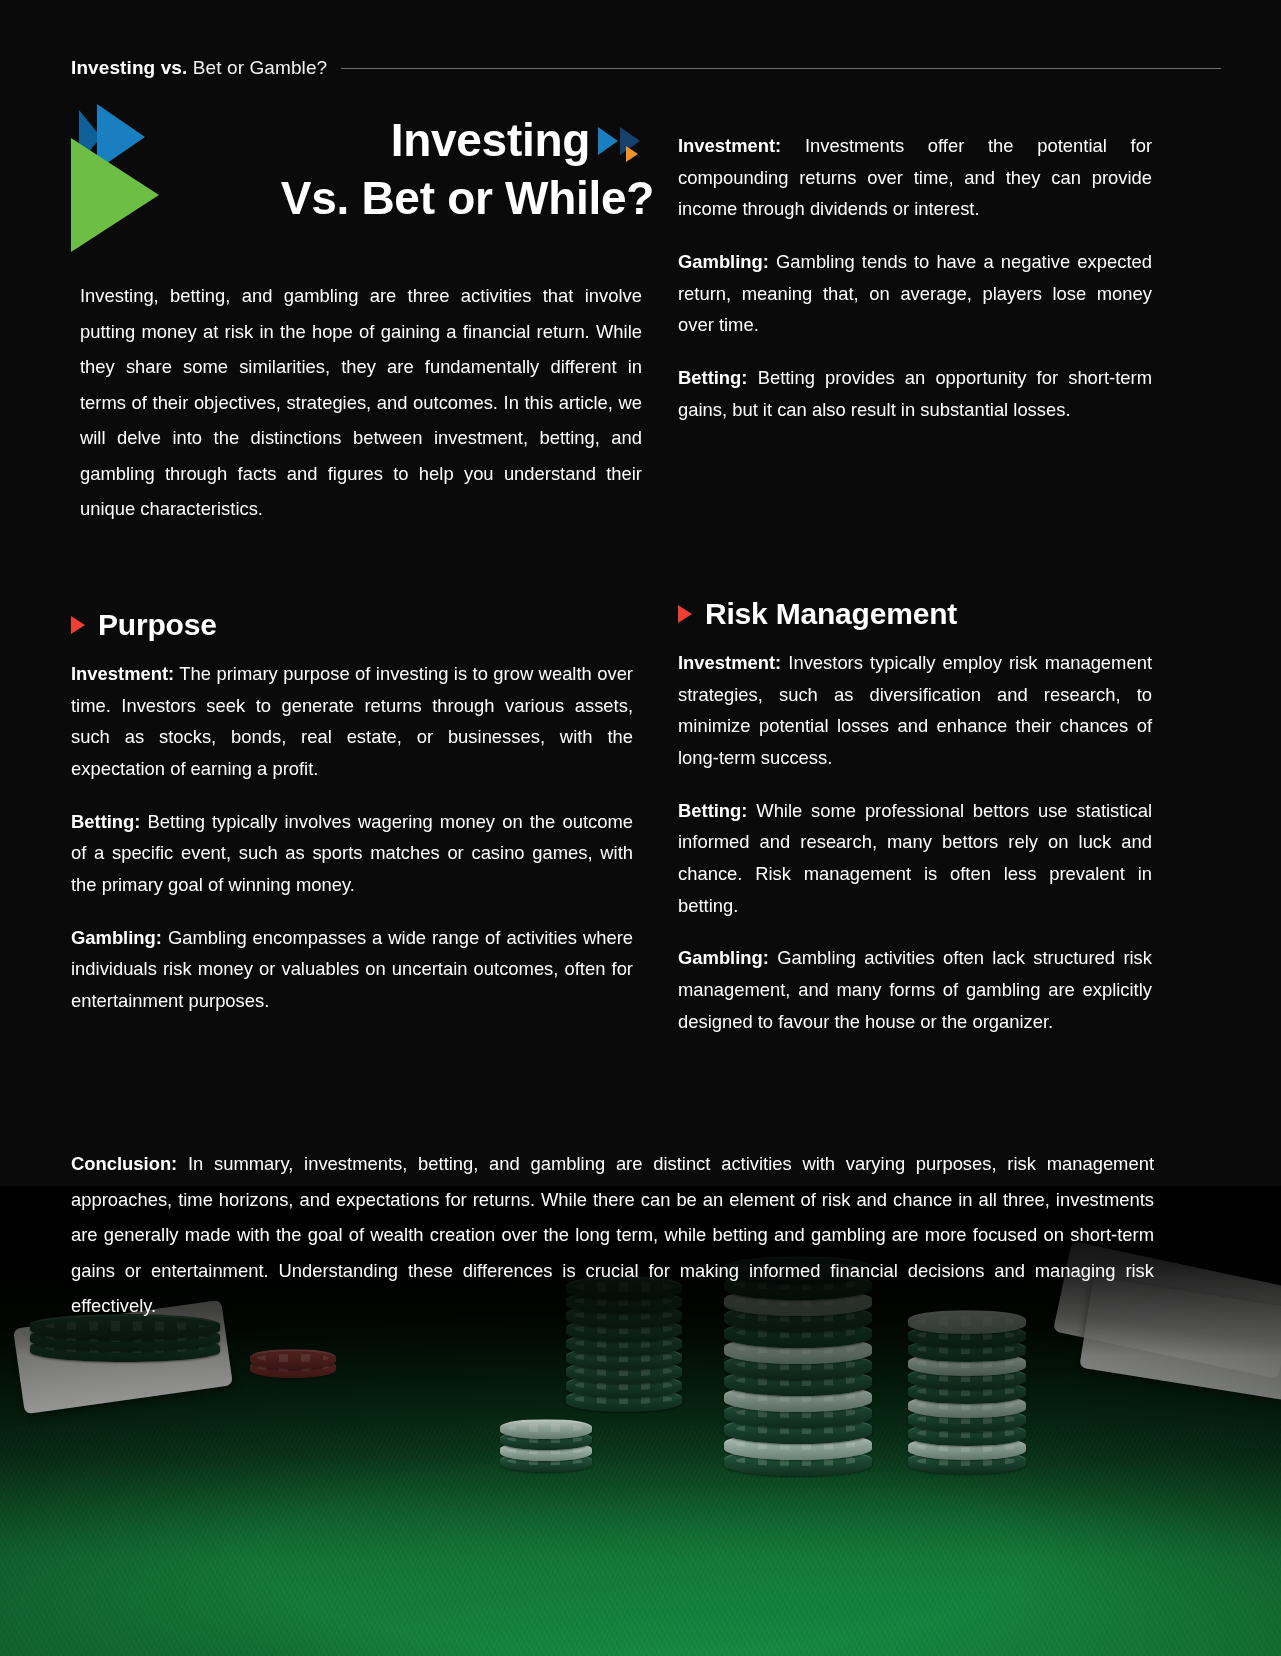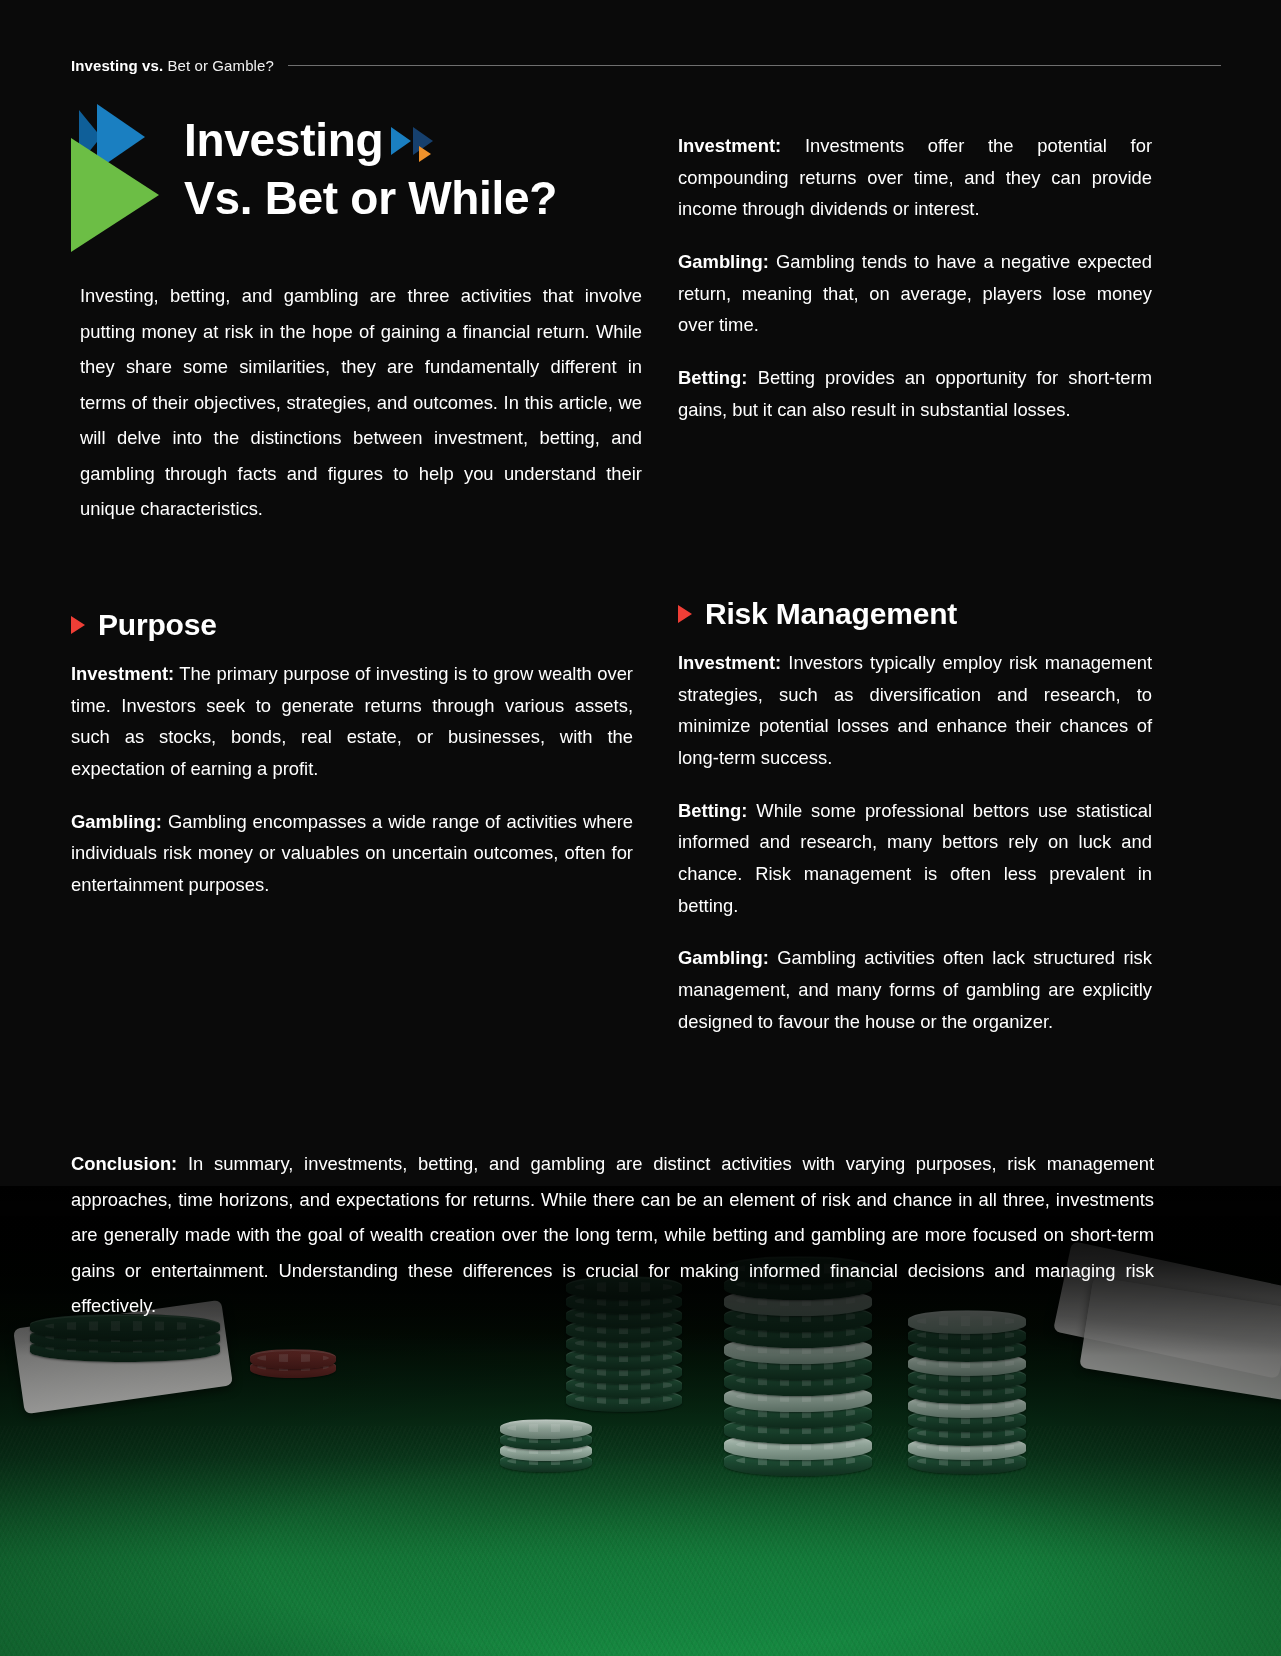--- a/index.html
+++ b/index.html
@@ -78,21 +78,21 @@
   }
 
   
   .content { position: relative; z-index: 5; }
 
   .topbar {
     position: absolute;
     top: 57px; left: 71px; right: 60px;
     display: flex; align-items: center; gap: 14px;
   }
-  .topbar .kicker { font-size: 15px; white-space: nowrap; letter-spacing: .1px; }
+  .topbar .kicker { font-size: 19px; white-space: nowrap; letter-spacing: .1px; }
   .topbar .kicker b { font-weight: 700; }
   .topbar .kicker span.light { font-weight: 400; color: #f2f2f2; }
   .topbar .rule { flex: 1; height: 1px; background: #6f6f6f; }
 
   .logo-mark {
     position: absolute;
     left: 71px; top: 104px;
     width: 96px; height: 148px;
   }
   .logo-mark .big-tri {
@@ -123,20 +123,21 @@
     width: 470px;
   }
   .title-line {
     font-size: 46px;
     font-weight: 700;
     line-height: 1.25;
     letter-spacing: -0.3px;
     color: #fff;
     display: flex;
     align-items: center;
+    justify-content: flex-end;
   }
   .title-arrows { display: inline-flex; align-items: center; margin-left: 8px; gap: 2px; }
   .tri { width: 0; height: 0; border-top: 14px solid transparent; border-bottom: 14px solid transparent; }
   .tri.blue { border-left: 20px solid #1a7fc1; }
   .tri.navy { border-left: 20px solid #16406e; }
   .tri.small-orange { border-top: 8px solid transparent; border-bottom: 8px solid transparent; border-left: 12px solid #f0922b; position: relative; top: 13px; left: -16px; }
 
   .intro {
     position: absolute;
     left: 80px; top: 278px;
@@ -301,20 +302,21 @@
       <p class="para"><b>Gambling:</b><span> Gambling tends to have a negative expected return, meaning that, on average, players lose money over time.</span></p>
       <p class="para"><b>Betting:</b><span> Betting provides an opportunity for short-term gains, but it can also result in substantial losses.</span></p>
     </div>
 
     <div class="section" id="sec-purpose">
       <div class="section-head">
         <span class="arrow"></span>
         <h2>Purpose</h2>
       </div>
       <p class="para"><b>Investment:</b><span> The primary purpose of investing is to grow wealth over time. Investors seek to generate returns through various assets, such as stocks, bonds, real estate, or businesses, with the expectation of earning a profit.</span></p>
+      <p class="para"><b>Betting:</b><span> Betting typically involves wagering money on the outcome of a specific event, such as sports matches or casino games, with the primary goal of winning money.</span></p>
       <p class="para"><b>Gambling:</b><span> Gambling encompasses a wide range of activities where individuals risk money or valuables on uncertain outcomes, often for entertainment purposes.</span></p>
     </div>
 
     <div class="section" id="sec-risk">
       <div class="section-head">
         <span class="arrow"></span>
         <h2>Risk Management</h2>
       </div>
       <p class="para"><b>Investment:</b><span> Investors typically employ risk management strategies, such as diversification and research, to minimize potential losses and enhance their chances of long-term success.</span></p>
       <p class="para"><b>Betting:</b><span> While some professional bettors use statistical informed and research, many bettors rely on luck and chance. Risk management is often less prevalent in betting.</span></p>

